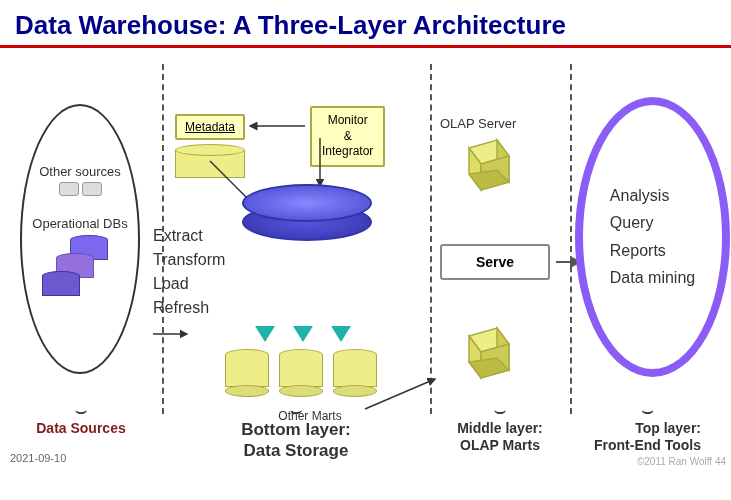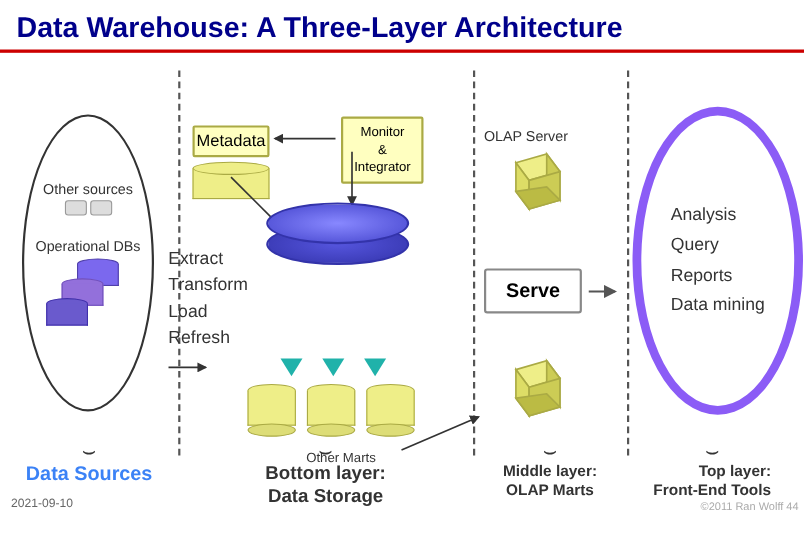--- a/index.html
+++ b/index.html
@@ -195,21 +195,21 @@
           </marker>
         </defs>
         <line x1="0" y1="8" x2="34" y2="8" stroke="#333" stroke-width="1.5" marker-end="url(#ah1)"></line>
       </svg>
     </div>
   </div>
 
   <div style="position:absolute; left:175px; top:60px;">
 
     <div style="text-align:center;">
-      <div class="box-yellow" style="font-size:15px; padding:4px 0;">Metadata</div>
+      <div class="box-yellow" style="font-size:12px; padding:4px 0;text-decoration:underline;">Metadata</div>
       <div style="margin-top:4px; display:flex; justify-content:center;">
         <div style="width:70px;height:12px;background:#EEEE88;border-radius:50%;border:1.5px solid #AAAA44;margin-bottom:-6px;"></div>
       </div>
       <div style="width:70px;height:28px;background:#EEEE88;border:1.5px solid #AAAA44;border-top:none;margin:0 auto;"></div>
     </div>
   </div>
 
   <div style="position:absolute; left:310px; top:52px;">
     <div class="monitor-box">Monitor<br>&amp;<br>Integrator</div>
   </div>
@@ -277,21 +277,21 @@
       <polygon points="14,12 14,38 26,54 26,28" fill="#DDDD66" stroke="#AAAA44" stroke-width="1.5"></polygon>
 
       <polygon points="42,4 54,20 54,46 42,30" fill="#CCCC55" stroke="#AAAA44" stroke-width="1.5"></polygon>
 
       <polygon points="26,28 54,20 54,46 26,54" fill="#CCCC55" stroke="#AAAA44" stroke-width="1.5"></polygon>
       <polygon points="14,38 26,54 54,46 42,34" fill="#BBBB44" stroke="#AAAA44" stroke-width="1.5"></polygon>
     </svg>
   </div>
 
   <div style="position:absolute; left:440px; top:190px; display:flex; align-items:center; gap:6px;">
-    <div style="background:white; border:2px solid #888; padding:8px 18px; font-size:18px; font-weight:bold; border-radius:3px;">Serve</div>
+    <div style="background:white; border:2px solid #888; padding:8px 34px; font-size:14px; font-weight:bold; border-radius:3px;">Serve</div>
     <svg width="30" height="20">
       <defs>
         <marker id="ah5" markerWidth="6" markerHeight="6" refX="5" refY="3" orient="auto">
           <path d="M0,0 L6,3 L0,6 Z" fill="#555"></path>
         </marker>
       </defs>
       <line x1="0" y1="10" x2="24" y2="10" stroke="#555" stroke-width="2" marker-end="url(#ah5)"></line>
     </svg>
   </div>
 
@@ -322,21 +322,21 @@
         <div>Reports</div>
         <div>Data mining</div>
       </div>
     </div>
   </div>
 
   <div style="position:absolute; bottom:8px; left:0; width:731px; display:flex; flex-direction:row; align-items:flex-start;">
 
     <div style="width:162px; display:flex; flex-direction:column; align-items:center; padding-top:4px;">
       <div style="font-size:20px; color:#333; width:130px; text-align:center; line-height:0.6; overflow:hidden; height:16px;">⌣</div>
-      <div style="font-size:18px; font-weight:bold; color:#3b82f6; text-align:center; line-height:1.2;">Data Sources</div>
+      <div style="font-size:14px; font-weight:bold; color:#7f1d1d; text-align:center; line-height:1.2;">Data Sources</div>
     </div>
 
     <div style="width:268px; display:flex; flex-direction:column; align-items:center; padding-top:4px;">
       <div style="font-size:20px; color:#333; width:230px; text-align:center; line-height:0.6; overflow:hidden; height:16px;">⌣</div>
       <div style="font-size:17px; font-weight:bold; color:#333; text-align:center; line-height:1.2; white-space:pre-line;">Bottom layer:
 Data Storage</div>
     </div>
 
     <div style="width:140px; display:flex; flex-direction:column; align-items:center; padding-top:4px;">
       <div style="font-size:20px; color:#333; width:120px; text-align:center; line-height:0.6; overflow:hidden; height:16px;">⌣</div>

